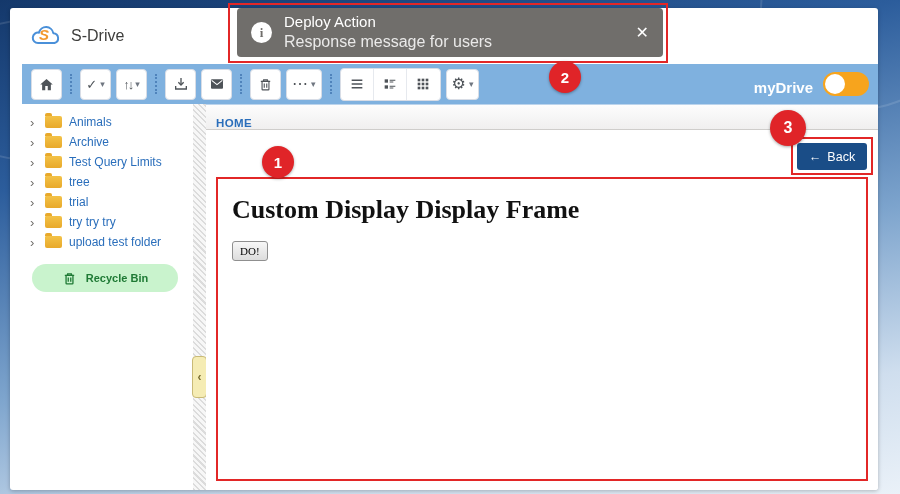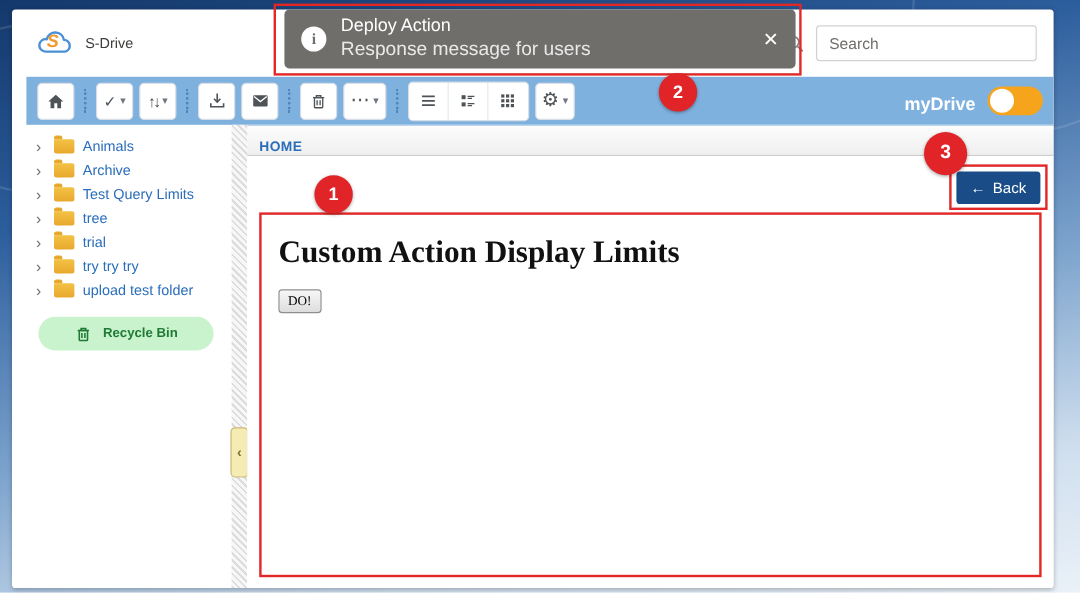--- a/index.html
+++ b/index.html
@@ -14,21 +14,21 @@
 
   
   .card { position:absolute; left:10px; top:8px; width:868px; height:482px;
           background:#fff; border-radius:3px; box-shadow:0 1px 4px rgba(0,0,0,.25);
           display:flex; flex-direction:column; overflow:hidden; }
 
   
   .hdr { height:56px; display:flex; align-items:center; padding:0 14px 0 18px; }
   .logo { position:relative; width:34px; height:24px; }
   .logo .s { position:absolute; left:11px; top:2px; color:#f2992e; font-weight:bold; font-size:15px; font-style:italic; }
-  .appname { margin-left:9px; font-size:12px; color:#3e3e3c; }
+  .appname { margin-left:9px; font-size:16px; color:#3e3e3c; }
   .hspacer { flex:1; }
   .search { display:flex; align-items:center; gap:9px; }
   .search input { width:184px; height:30px; border:1px solid #d4d2d0; border-radius:3px;
                   padding:0 10px; font-size:13px; color:#3e3e3c; outline:none; font-family:"Liberation Sans",sans-serif; }
   .search input::placeholder { color:#706e6b; }
 
   
   .tbar { height:40px; margin-left:12px; background:#7fb1df; display:flex; align-items:center; padding:0 9px; }
   .tbtn { height:31px; min-width:31px; background:#fff; border:1px solid #d8dde6; border-radius:4px;
           display:flex; align-items:center; justify-content:center; gap:3px; color:#4e5358;
@@ -122,29 +122,20 @@
 
     <div class="hdr">
       <div class="logo">
         <svg width="34" height="24" viewBox="0 0 34 24">
           <path d="M10 19 a5.2 5.2 0 1 1 1-10.3 A7.3 7.3 0 0 1 25.3 9.2 A5 5 0 0 1 26.5 19 Z" fill="none" stroke="#4a90d9" stroke-width="2" stroke-linejoin="round"></path>
         </svg>
         <span class="s">S</span>
       </div>
       <span class="appname">S-Drive</span>
       <div class="hspacer"></div>
-      <div class="search">
-        <span>
-          <svg width="17" height="17" viewBox="0 0 24 24">
-            <circle cx="10" cy="10" r="6.5" fill="none" stroke="#7d7d7d" stroke-width="2"></circle>
-            <path d="M15 15 L21 21" stroke="#7d7d7d" stroke-width="2"></path>
-          </svg>
-        </span>
-        <input type="text" value="" placeholder="Search" style="">
-      </div>
     </div>
 
     <div class="tbar">
       <div class="tbtn">
         <span>
           <svg width="15" height="15" viewBox="0 0 24 24">
             <path d="M12 3 L22 12 H19 V21 H14 V14.5 H10 V21 H5 V12 H2 Z" fill="#4e5358"></path>
           </svg>
         </span>
       </div>
@@ -314,21 +305,21 @@
       <div class="main">
         <div class="crumb">
           <a>HOME</a>
         </div>
         <div class="content">
           <button class="backbtn">
             <span>←</span>
             <span>Back</span>
           </button>
           <div class="frame">
-            <h1>Custom Action Display Limits</h1>
+            <h1>Custom Display Display Frame</h1>
             <button class="dobtn">DO!</button>
           </div>
         </div>
       </div>
     </div>
   </div>
 
   <div class="toast">
     <span class="info-ic">i</span>
     <div>

